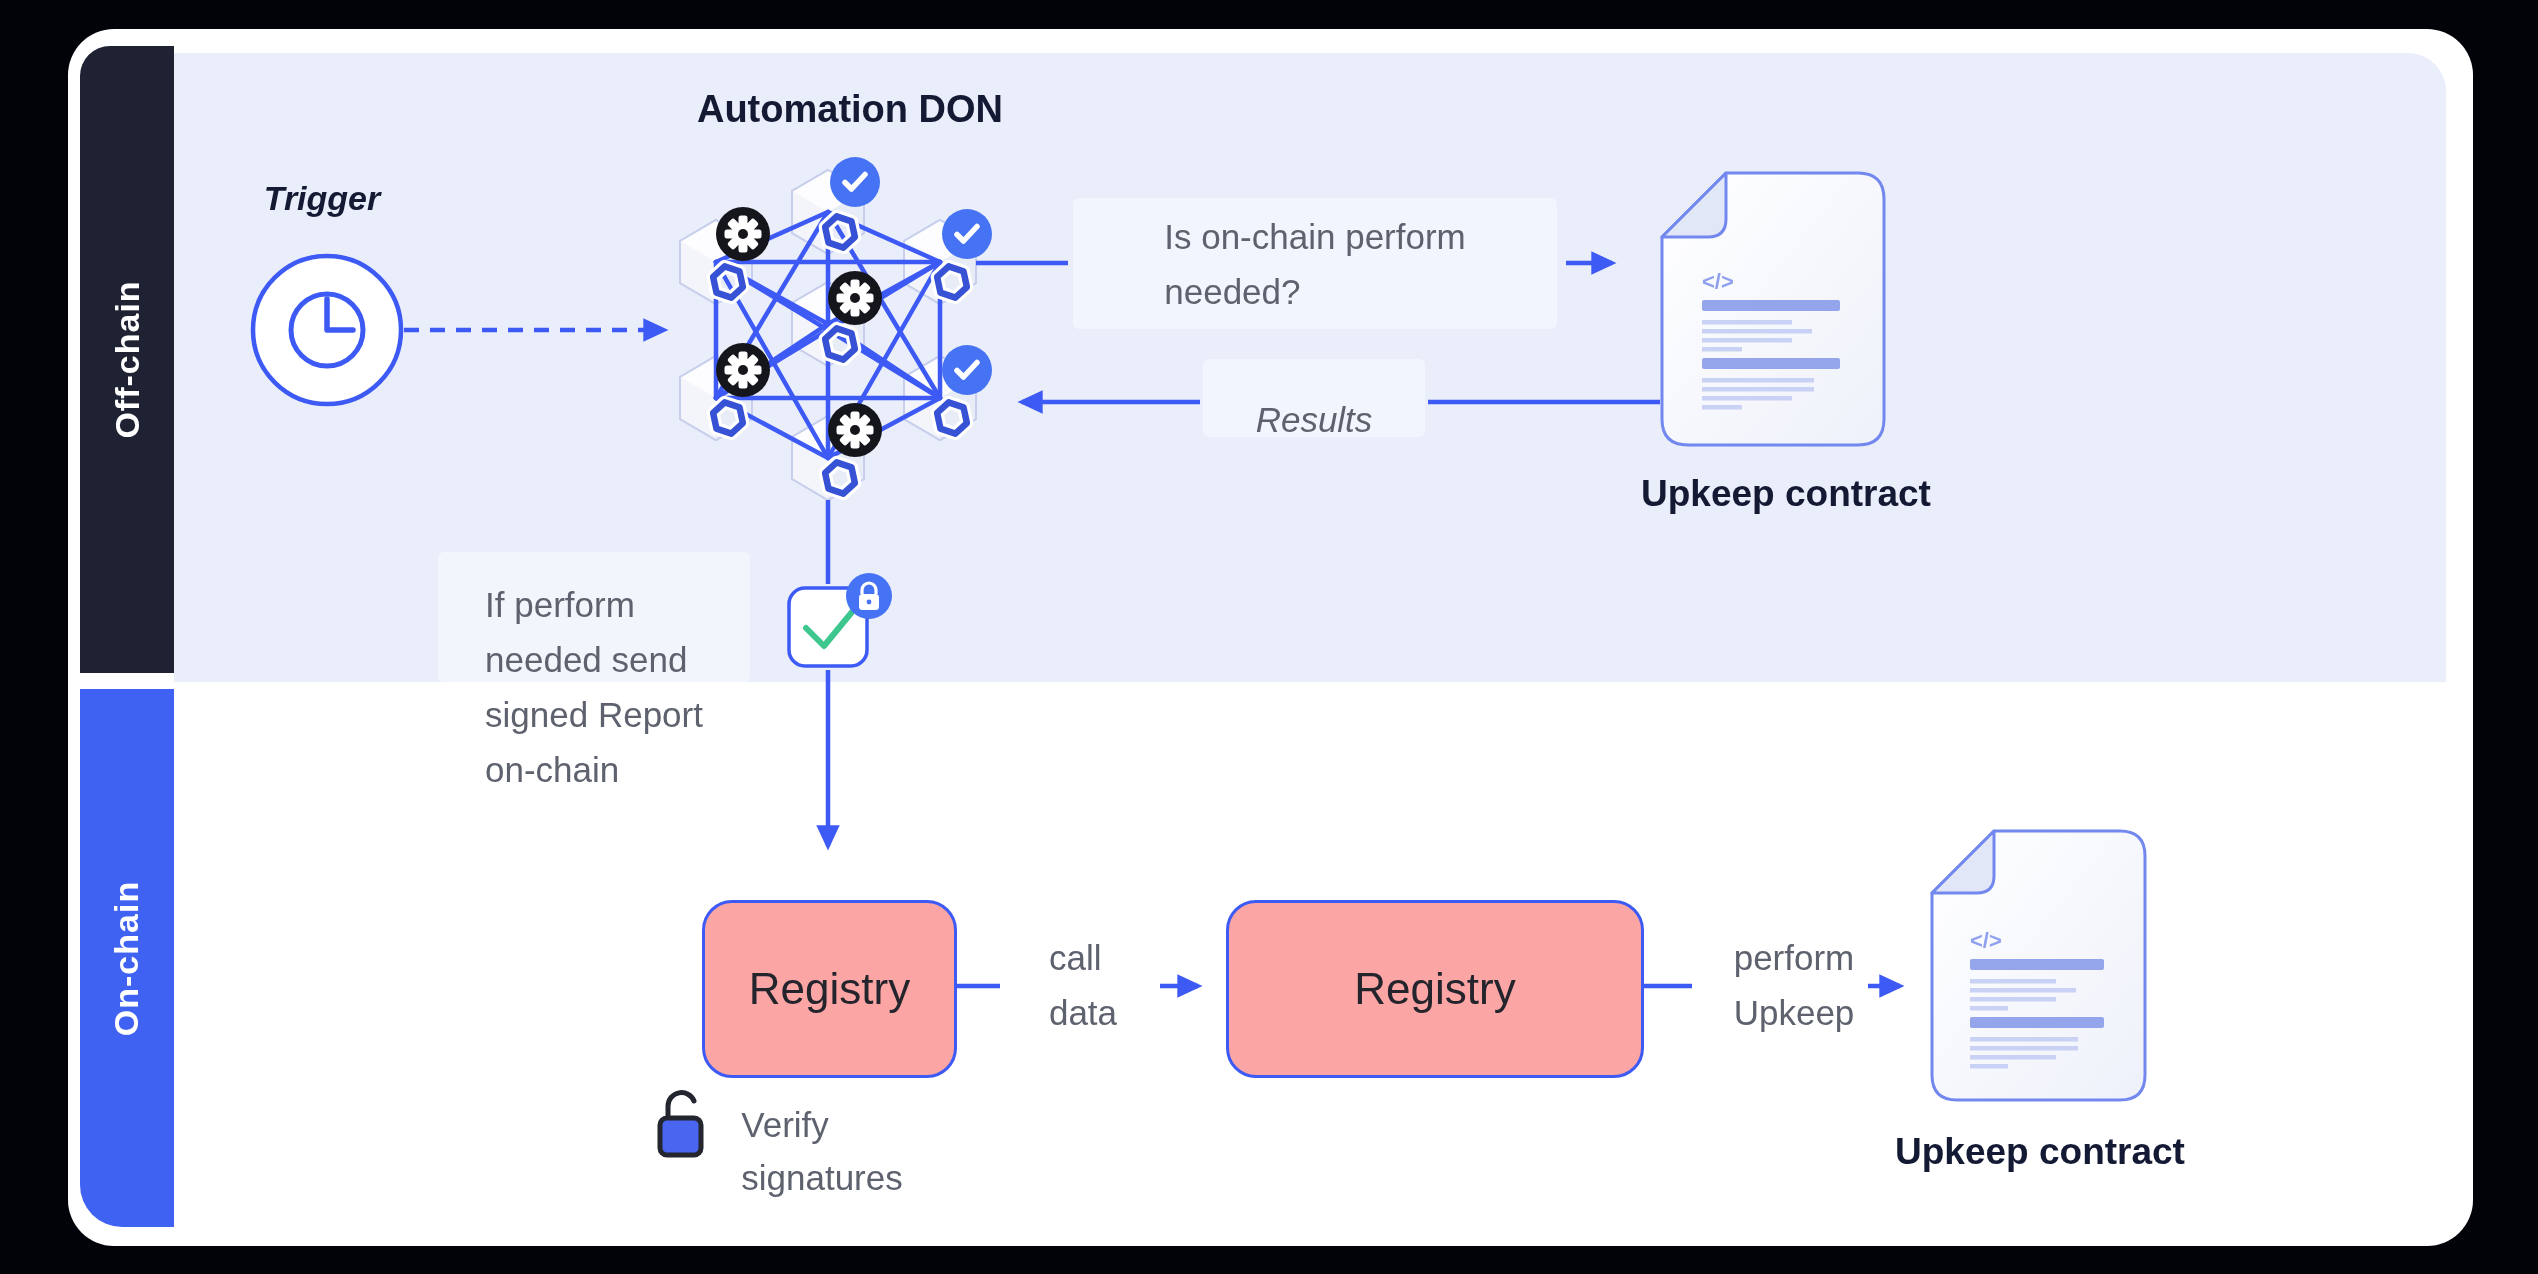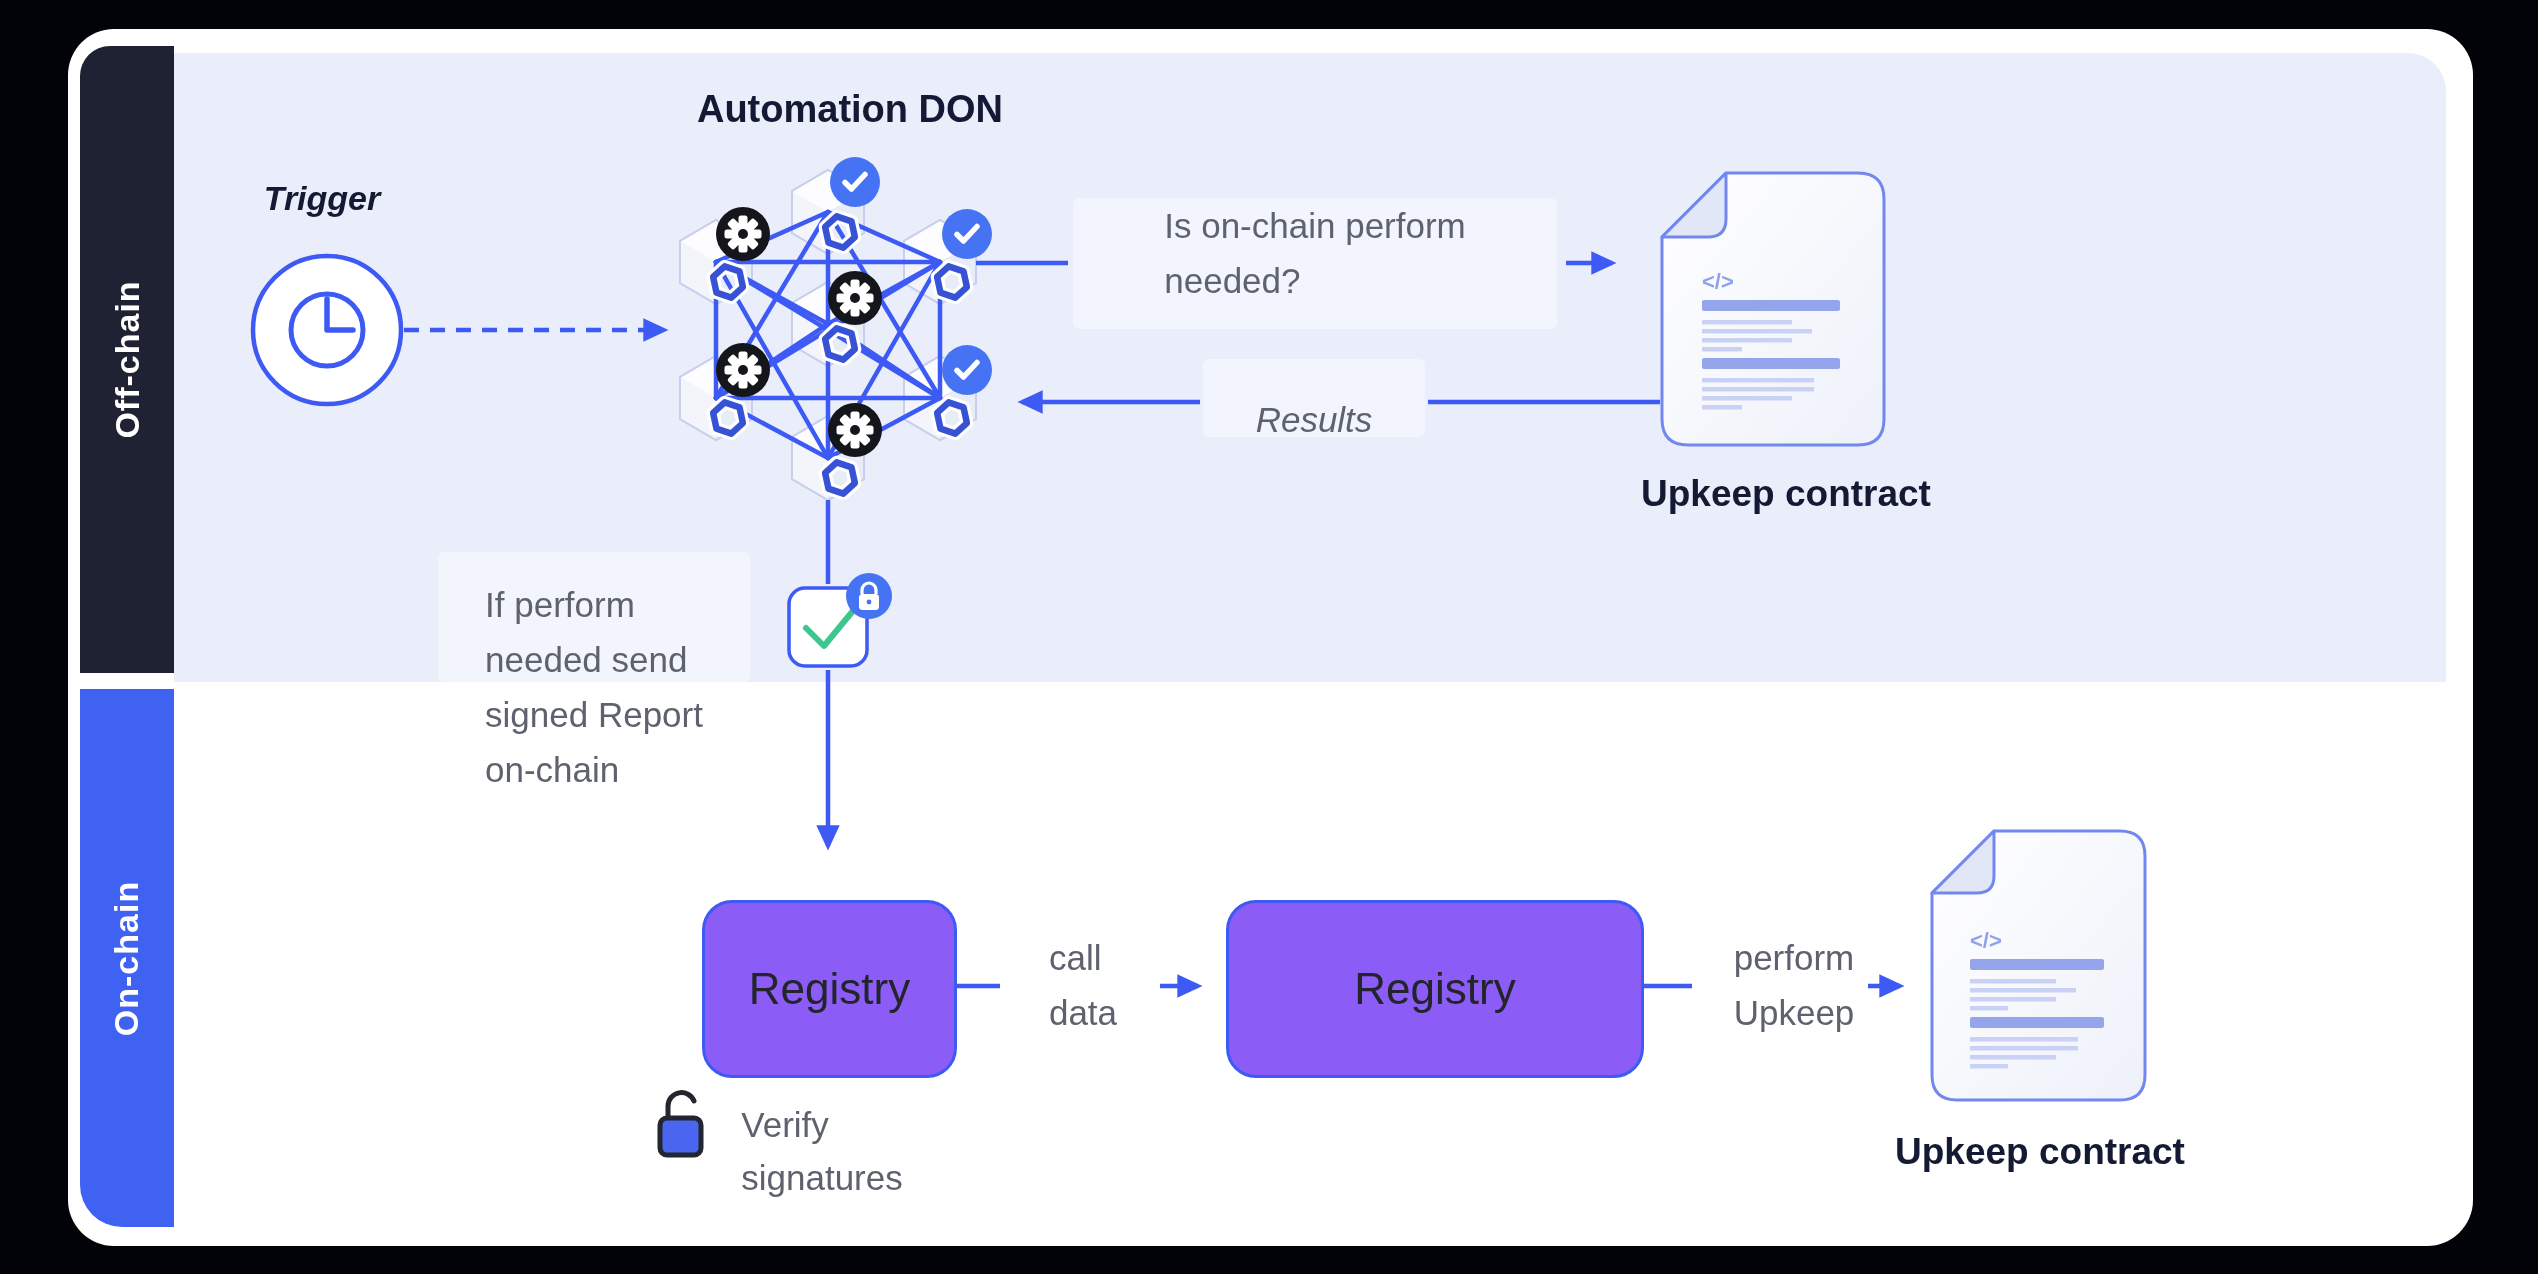--- a/index.html
+++ b/index.html
@@ -9,21 +9,21 @@
   .frame{left:68px;top:29px;width:2405px;height:1217px;background:#ffffff;border-radius:46px;}
   .band{left:174px;top:53px;width:2272px;height:629px;background:#eaedfa;border-radius:0 38px 0 0;}
   .sidebar{width:94px;display:flex;align-items:center;justify-content:center;}
   .sidebar-off{left:80px;top:46px;height:627px;background:#1e2232;border-radius:30px 0 0 0;}
   .sidebar-on{left:80px;top:689px;height:538px;background:#3f62f2;border-radius:0 0 0 42px;}
   .vlabel{transform:rotate(-90deg);white-space:nowrap;color:#ffffff;font-size:34px;font-weight:bold;letter-spacing:1px;}
   .txt{display:flex;align-items:center;justify-content:center;text-align:left;}
   .gray{color:#5e626e;font-size:35px;line-height:55px;white-space:pre-line;}
   .heading{color:#141a33;font-weight:bold;}
   .litebox{background:#f2f5fd;border-radius:6px;}
-  .node-box{border:3.5px solid #3d5af5;border-radius:30px;background:#8b5cf6;
+  .node-box{border:3.5px solid #3d5af5;border-radius:30px;background:#fca5a5;
             display:flex;align-items:center;justify-content:center;}
   .node-label{color:#23242c;font-size:44px;}
   svg.overlay{left:0;top:0;pointer-events:none;}
 </style>
 </head>
 <body>
 
 <div class="canvas">
 
   <div class="abs frame"></div>
@@ -207,21 +207,21 @@
         <rect x="1970" y="1055" width="86" height="4.5"></rect>
           <rect x="1970" y="1064" width="38" height="4.5"></rect>
       </g>
     </g>
   </svg>
 
   <div class="abs txt heading" style="left:222px;top:176px;width:200px;height:44px;font-size:34px;font-style:italic;">Trigger</div>
 
   <div class="abs txt heading" style="left:640px;top:84px;width:420px;height:50px;font-size:38px;">Automation DON</div>
 
-  <div class="abs txt gray" style="left:1073px;top:187px;width:484px;height:131px;">Is on-chain perform
+  <div class="abs txt gray" style="left:1073px;top:198px;width:484px;height:131px;">Is on-chain perform
 needed?</div>
 
   <div class="abs txt gray" style="left:1203px;top:380px;width:222px;height:78px;font-style:italic;">Results</div>
 
   <div class="abs txt gray" style="left:438px;top:572px;width:312px;height:230px;">If perform
 needed send
 signed Report
 on-chain</div>
 
   <div class="abs txt heading" style="left:1608px;top:470px;width:356px;height:48px;font-size:37px;">Upkeep contract</div>

